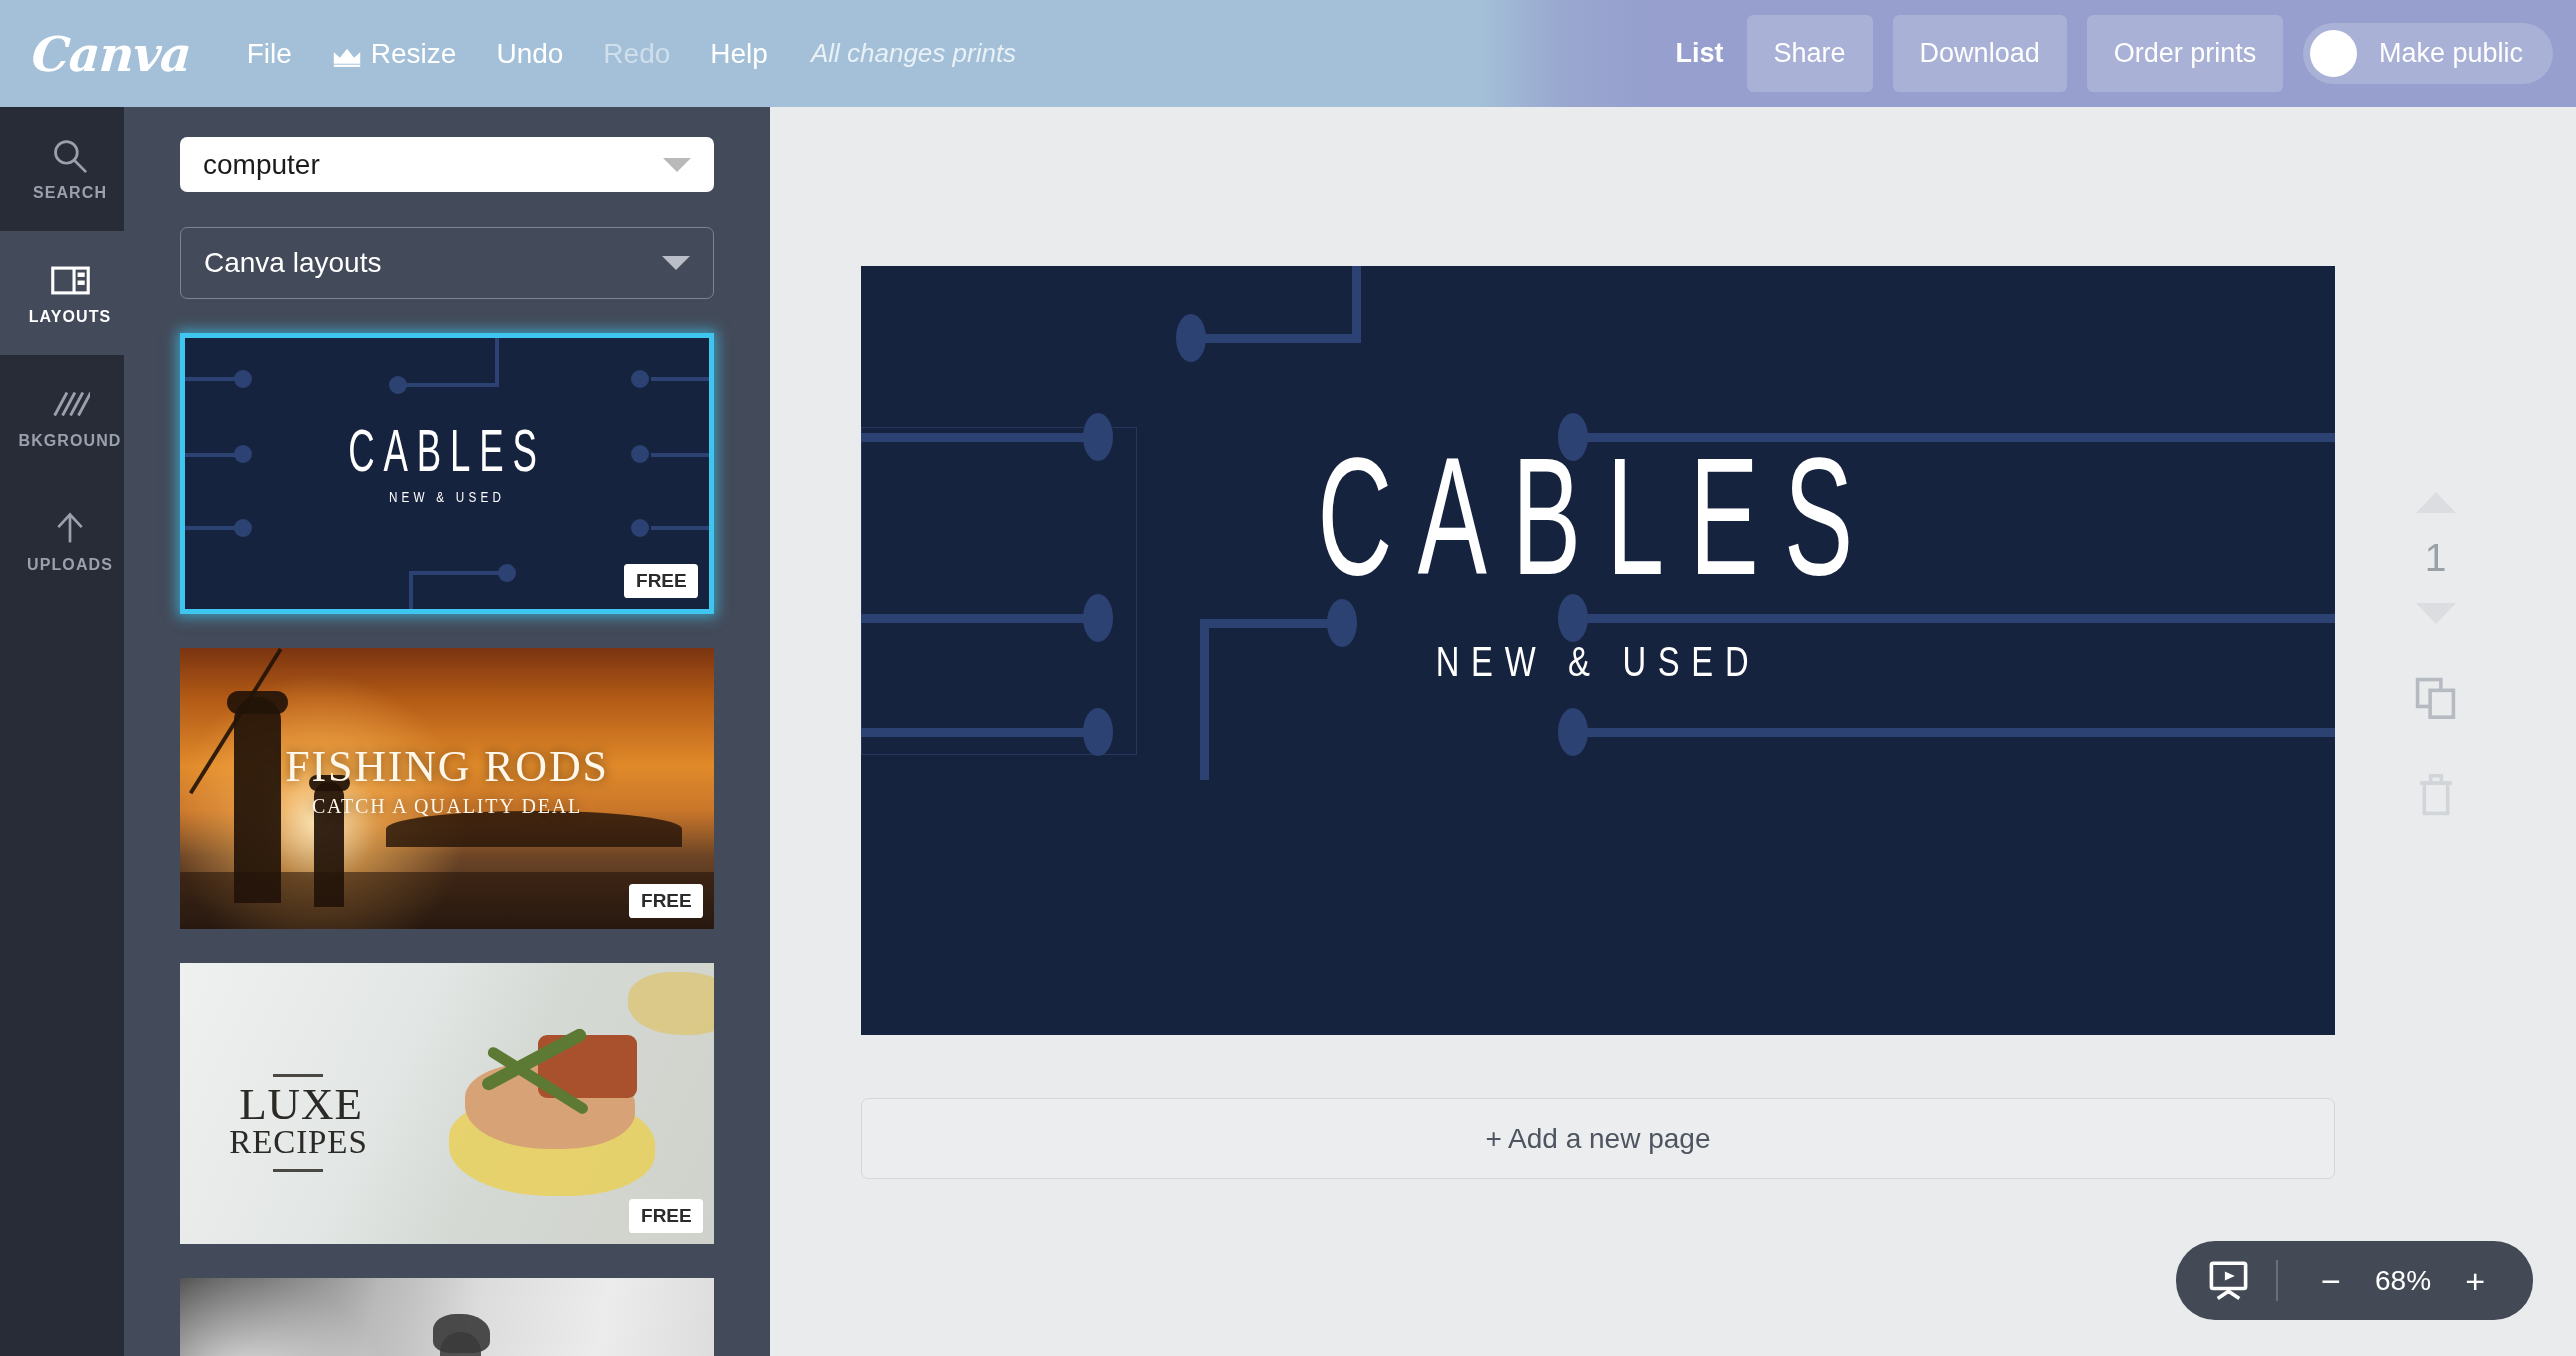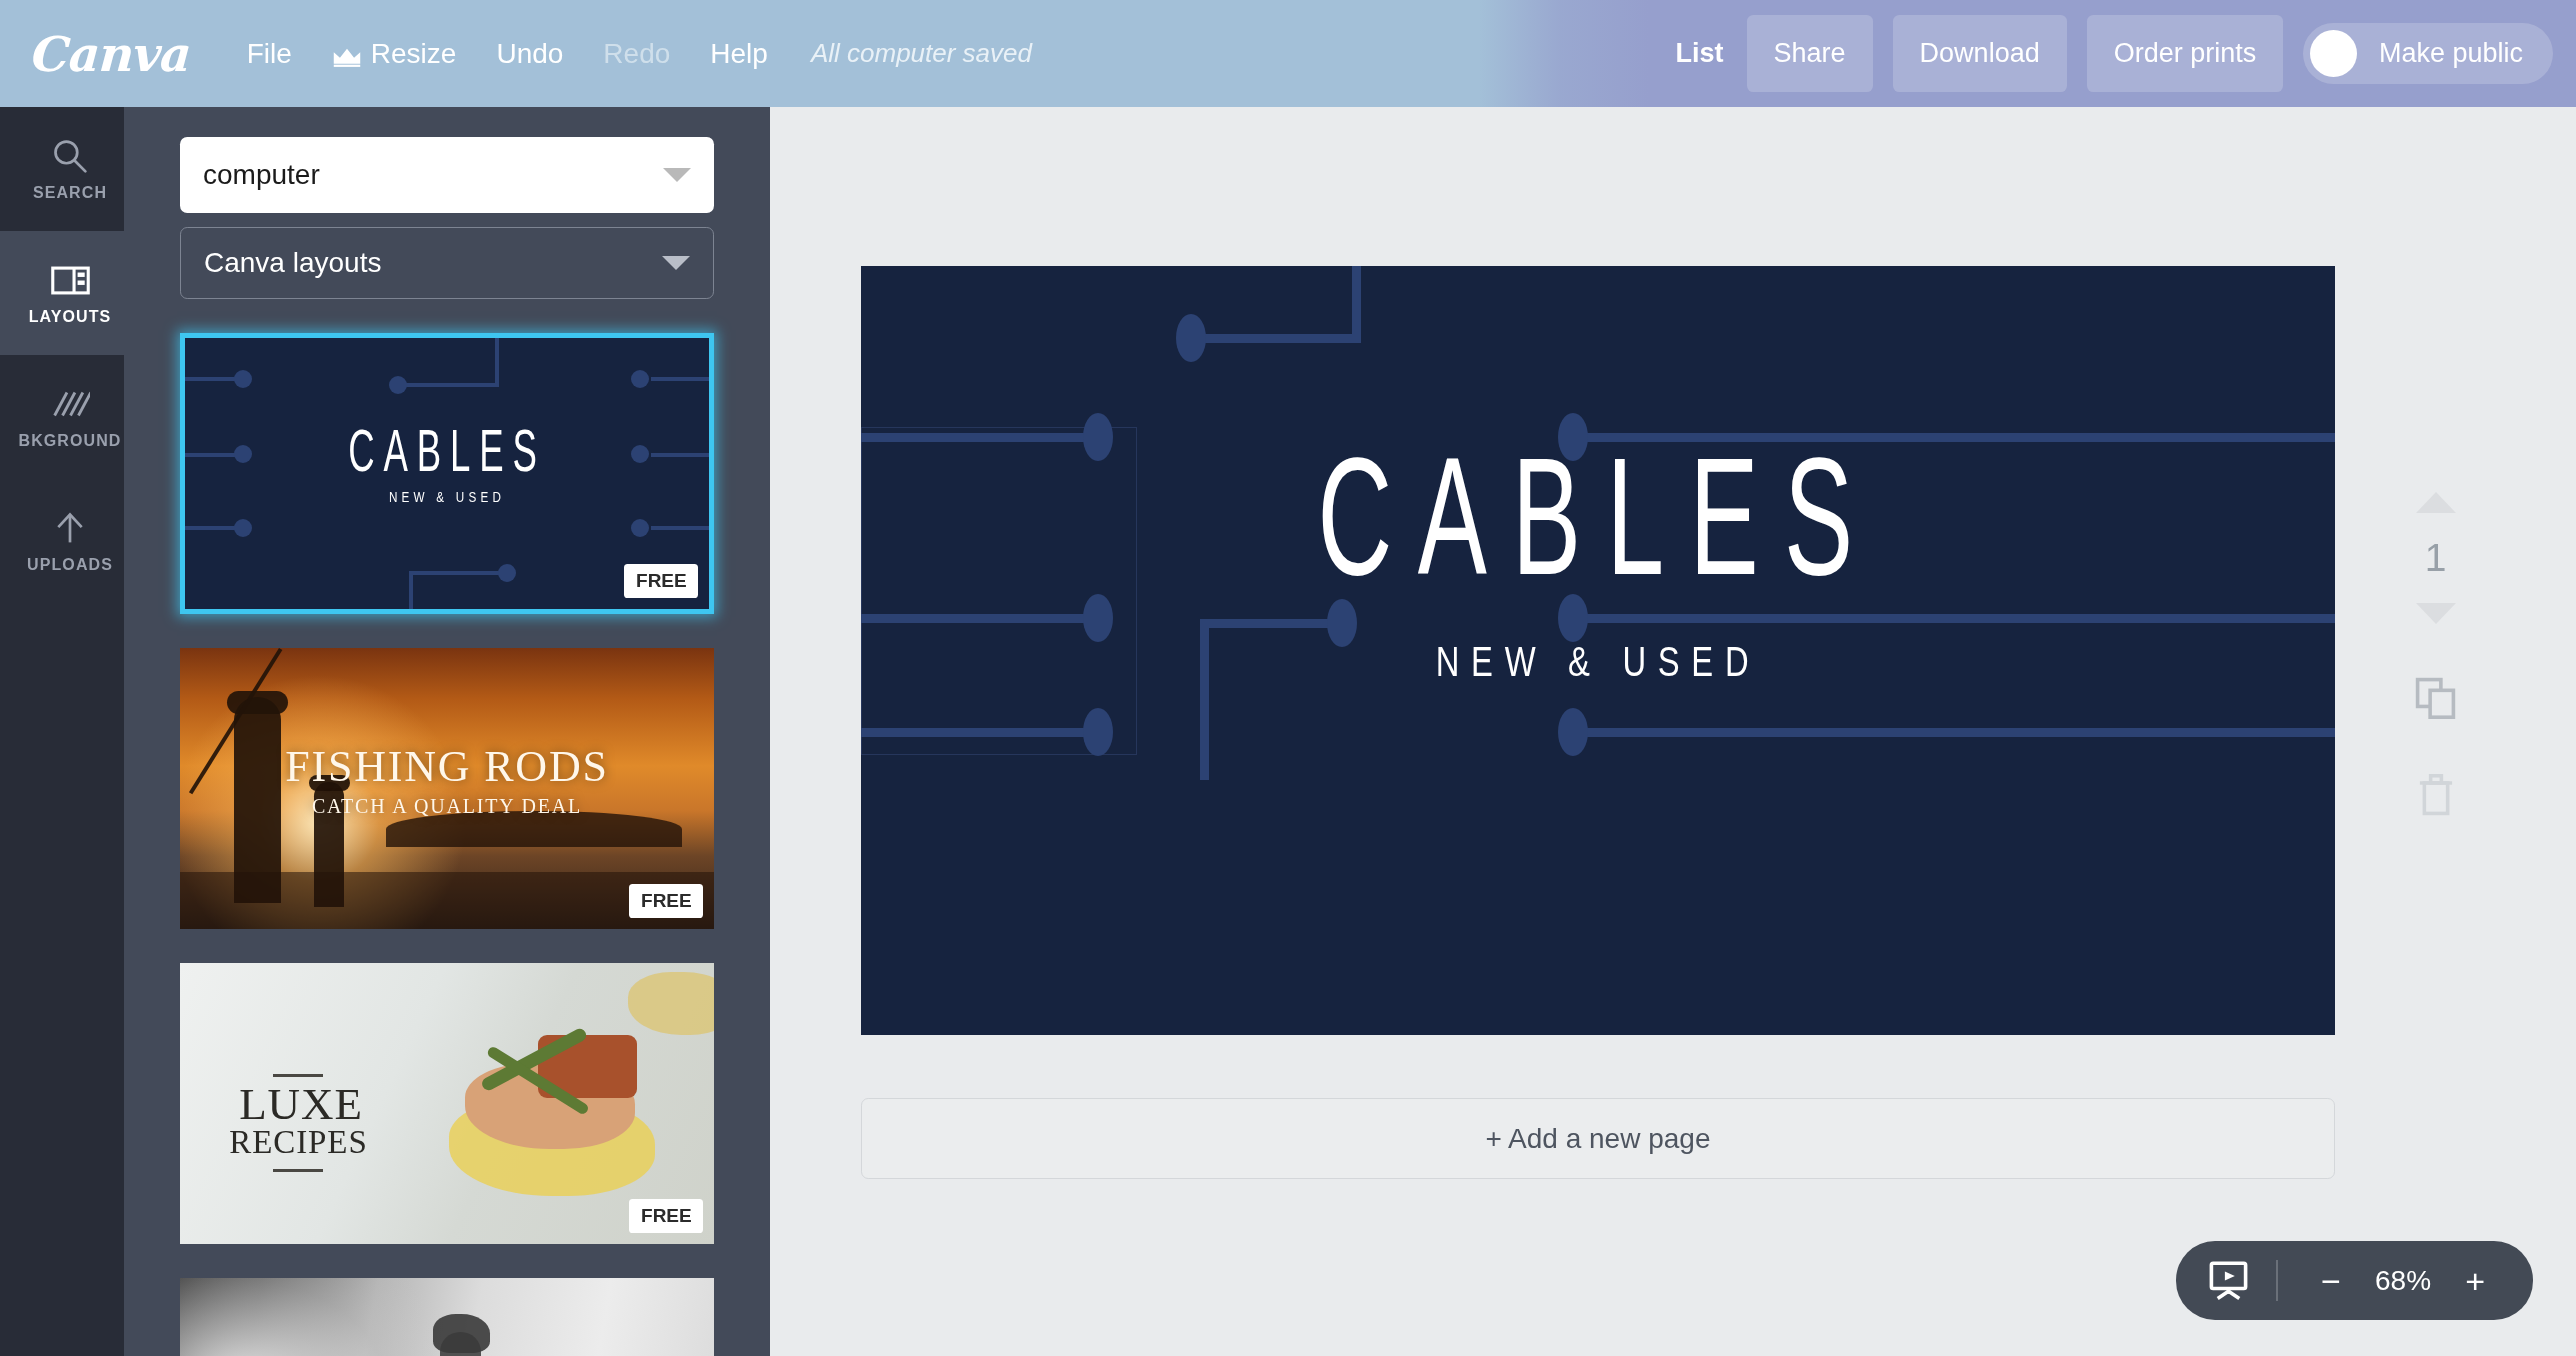--- a/index.html
+++ b/index.html
@@ -116,21 +116,21 @@
 
   
   #panel {
     position: absolute; left: 124px; top: 107px;
     width: 647px; height: 1249px;
     background: #434a59;
     overflow: hidden;
   }
   #search-field {
     position: absolute; left: 56px; top: 30px;
-    width: 534px; height: 76px;
+    width: 534px; height: 55px;
     background: #ffffff;
     border-radius: 7.2px;
     display: flex; align-items: center;
     padding: 0 23px;
   }
   #search-value { font-size: 28px; color: #1b1b1b; flex: 1; }
   .tri-down {
     width: 0; height: 0;
     border-left: 14.3px solid transparent;
     border-right: 14.3px solid transparent;
@@ -328,21 +328,21 @@
     </div>
 
     <div class="menu-item dim">
       <span>Redo</span>
     </div>
 
     <div class="menu-item">
       <span>Help</span>
     </div>
 
-    <div class="menu-status">All computer saved</div>
+    <div class="menu-status">All changes prints</div>
   </div>
 
   <div id="topbar-right">
     <span class="tb-label">List</span>
     <button class="tb-btn">Share</button>
     <button class="tb-btn">Download</button>
     <button class="tb-btn">Order prints</button>
     <div id="make-public-toggle">
       <div id="toggle-knob"></div>
       <span id="toggle-label">Make public</span>

